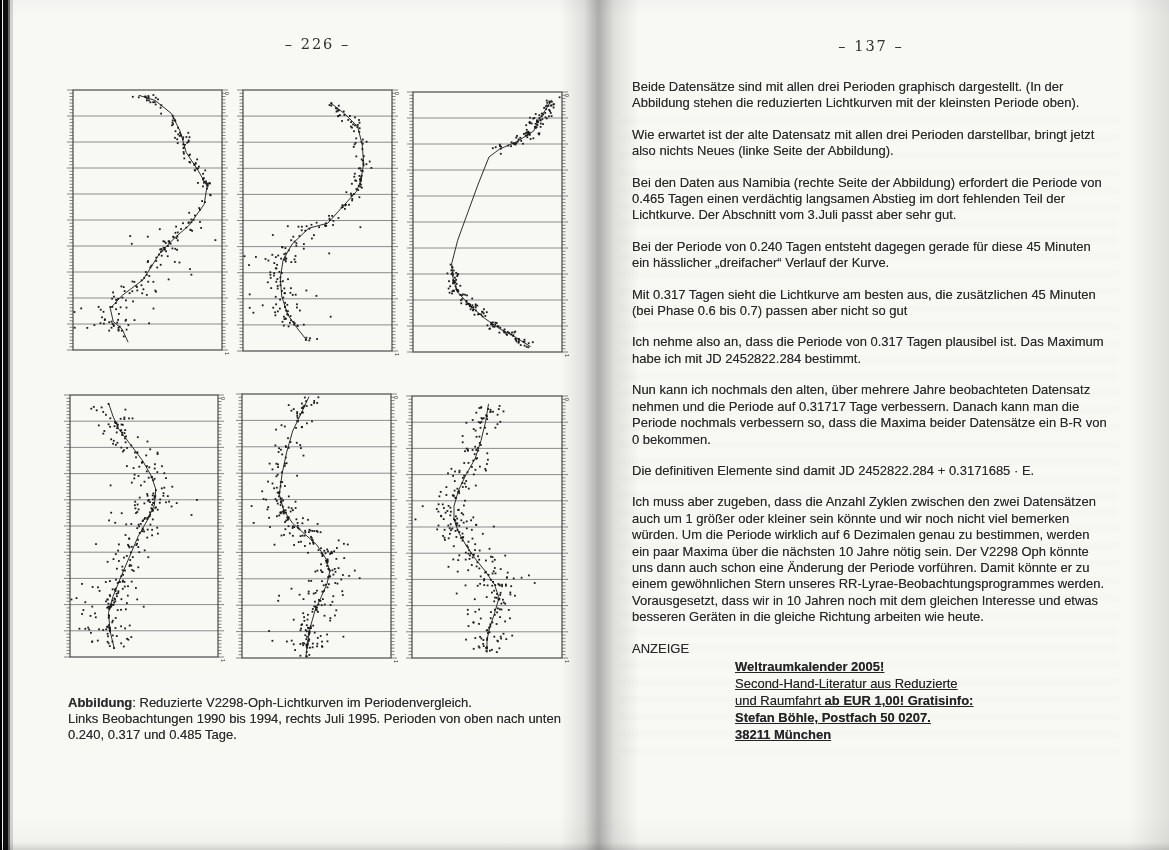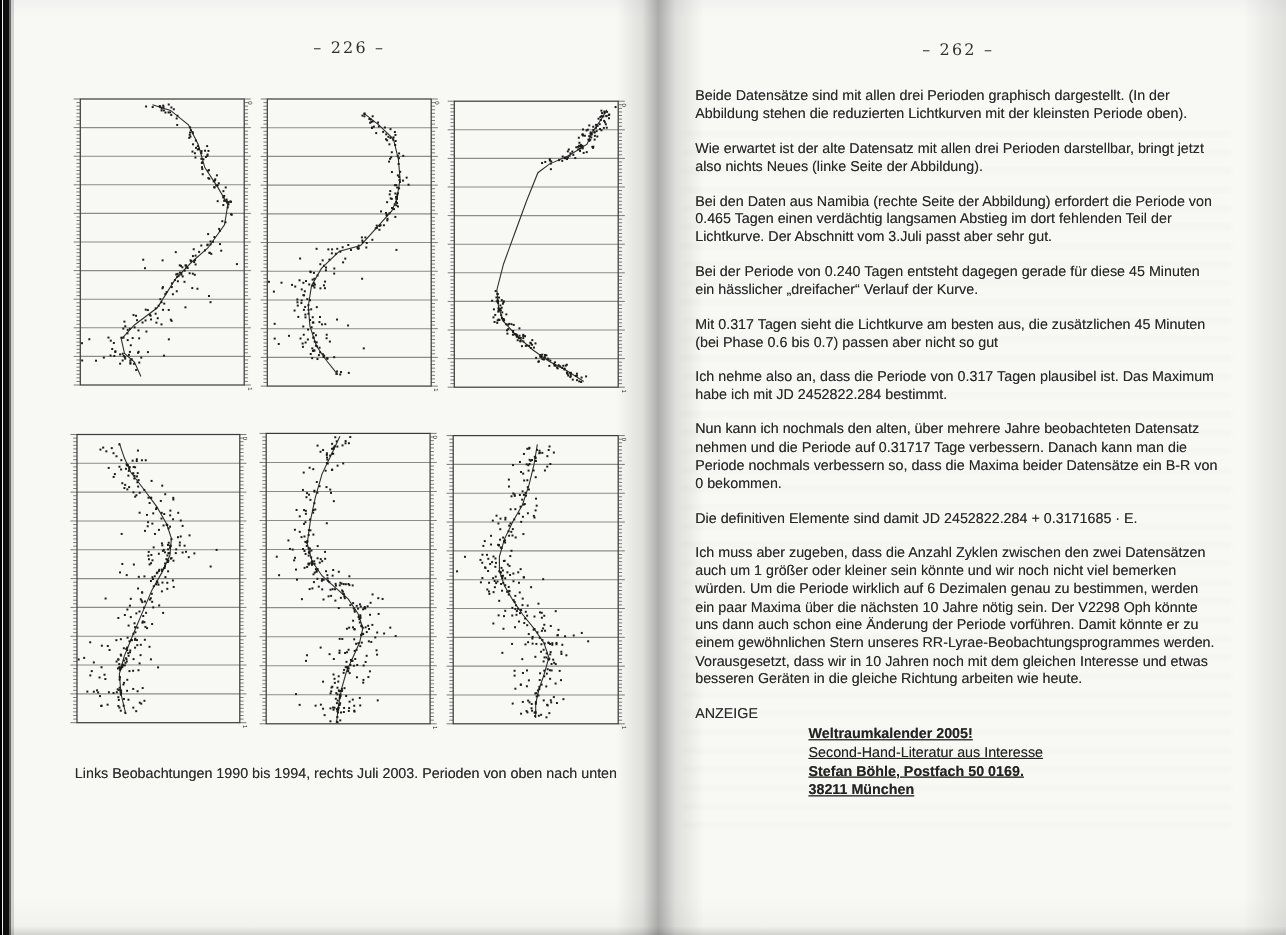--- a/index.html
+++ b/index.html
@@ -2755,44 +2755,47 @@
           <rect x="85.9" y="187.7" width="1.8" height="1.8" fill="#1b1b1b"></rect>
           <rect x="84.2" y="215.5" width="1.8" height="1.8" fill="#1b1b1b"></rect>
           <rect x="40.4" y="162.5" width="1.8" height="1.8" fill="#1b1b1b"></rect>
           <rect x="66.1" y="227.0" width="1.8" height="1.8" fill="#1b1b1b"></rect>
           <text x="153" y="2" font-size="5.5" fill="#2b2b2b" transform="rotate(90 153 2)">0</text>
           <text x="153" y="264" font-size="5.5" fill="#2b2b2b" transform="rotate(90 153 264)">1</text>
         </svg>
       </div>
 
     <div class="caption">
-      <div>Links Beobachtungen 1990 bis 1994, rechts Juli 2003. Perioden von oben nach unten</div>
+      <div><b>Abbildung</b><span>: Reduzierte V2298-Oph-Lichtkurven im Periodenvergleich.</span></div>
+      <div>Links Beobachtungen 1990 bis 1994, rechts Juli 1995. Perioden von oben nach unten</div>
+      <div>0.240, 0.317 und 0.485 Tage.</div>
     </div>
   </div>
 
   <div>
-    <div class="page-header hdr-right">–  262  –</div>
+    <div class="page-header hdr-right">–  137  –</div>
 
     <div class="textcol">
         <div class="para">Beide Datensätze sind mit allen drei Perioden graphisch dargestellt. (In der Abbildung stehen die reduzierten Lichtkurven mit  der kleinsten Periode oben).</div>
         <div class="para">Wie erwartet ist der alte Datensatz mit allen drei Perioden darstellbar, bringt jetzt also nichts Neues (linke Seite der Abbildung).</div>
         <div class="para">Bei den Daten aus Namibia (rechte Seite der Abbildung) erfordert die Periode von 0.465 Tagen einen verdächtig langsamen Abstieg im dort fehlenden Teil der Lichtkurve. Der Abschnitt vom 3.Juli passt aber sehr gut.</div>
         <div class="para">Bei der Periode von 0.240 Tagen entsteht dagegen gerade für diese 45 Minuten ein hässlicher „dreifacher“ Verlauf der Kurve.</div>
         <div class="para">Mit 0.317 Tagen sieht die Lichtkurve am besten aus, die zusätzlichen 45 Minuten (bei Phase 0.6 bis 0.7) passen aber nicht so gut</div>
         <div class="para">Ich nehme also an, dass die Periode von 0.317 Tagen plausibel ist. Das Maximum habe ich mit JD 2452822.284 bestimmt.</div>
         <div class="para">Nun kann ich nochmals den alten,  über mehrere Jahre beobachteten Datensatz nehmen und die Periode auf  0.31717 Tage verbessern. Danach kann man die Periode nochmals verbessern so, dass die Maxima beider Datensätze ein B-R von 0 bekommen.</div>
         <div class="para">Die definitiven Elemente sind damit JD 2452822.284 + 0.3171685 · E.</div>
         <div class="para">Ich muss aber zugeben, dass die Anzahl Zyklen zwischen den zwei Datensätzen auch um 1 größer oder kleiner sein könnte und wir noch nicht viel bemerken würden. Um die Periode wirklich auf 6 Dezimalen genau zu bestimmen, werden ein paar Maxima über die nächsten 10 Jahre nötig sein. Der V2298 Oph könnte uns dann auch schon eine Änderung der Periode vorführen. Damit könnte er zu einem gewöhnlichen Stern unseres RR-Lyrae-Beobachtungsprogrammes werden. Vorausgesetzt, dass wir in 10 Jahren noch mit dem gleichen Interesse und etwas besseren Geräten in die gleiche Richtung arbeiten wie heute.</div>
       </div>
 
     <div class="anzeige">ANZEIGE</div>
     <div class="ad">
         <div><span class="b">Weltraumkalender 2005!</span></div>
-        <div><span>Second-Hand-Literatur aus Interesse</span></div>
-        <div><span class="b">Stefan Böhle, Postfach 50 0169.</span></div>
+        <div><span>Second-Hand-Literatur aus Reduzierte</span></div>
+        <div><span>und Raumfahrt </span><span class="b">ab EUR 1,00! Gratisinfo:</span></div>
+        <div><span class="b">Stefan Böhle, Postfach 50 0207.</span></div>
         <div><span class="b">38211 München</span></div>
       </div>
   </div>
 
   <div class="gutter-shadow"></div>
   <div class="right-edge-shadow"></div>
   <div class="bottom-edge"></div>
   <div class="bleed"></div>
 </div>
 

